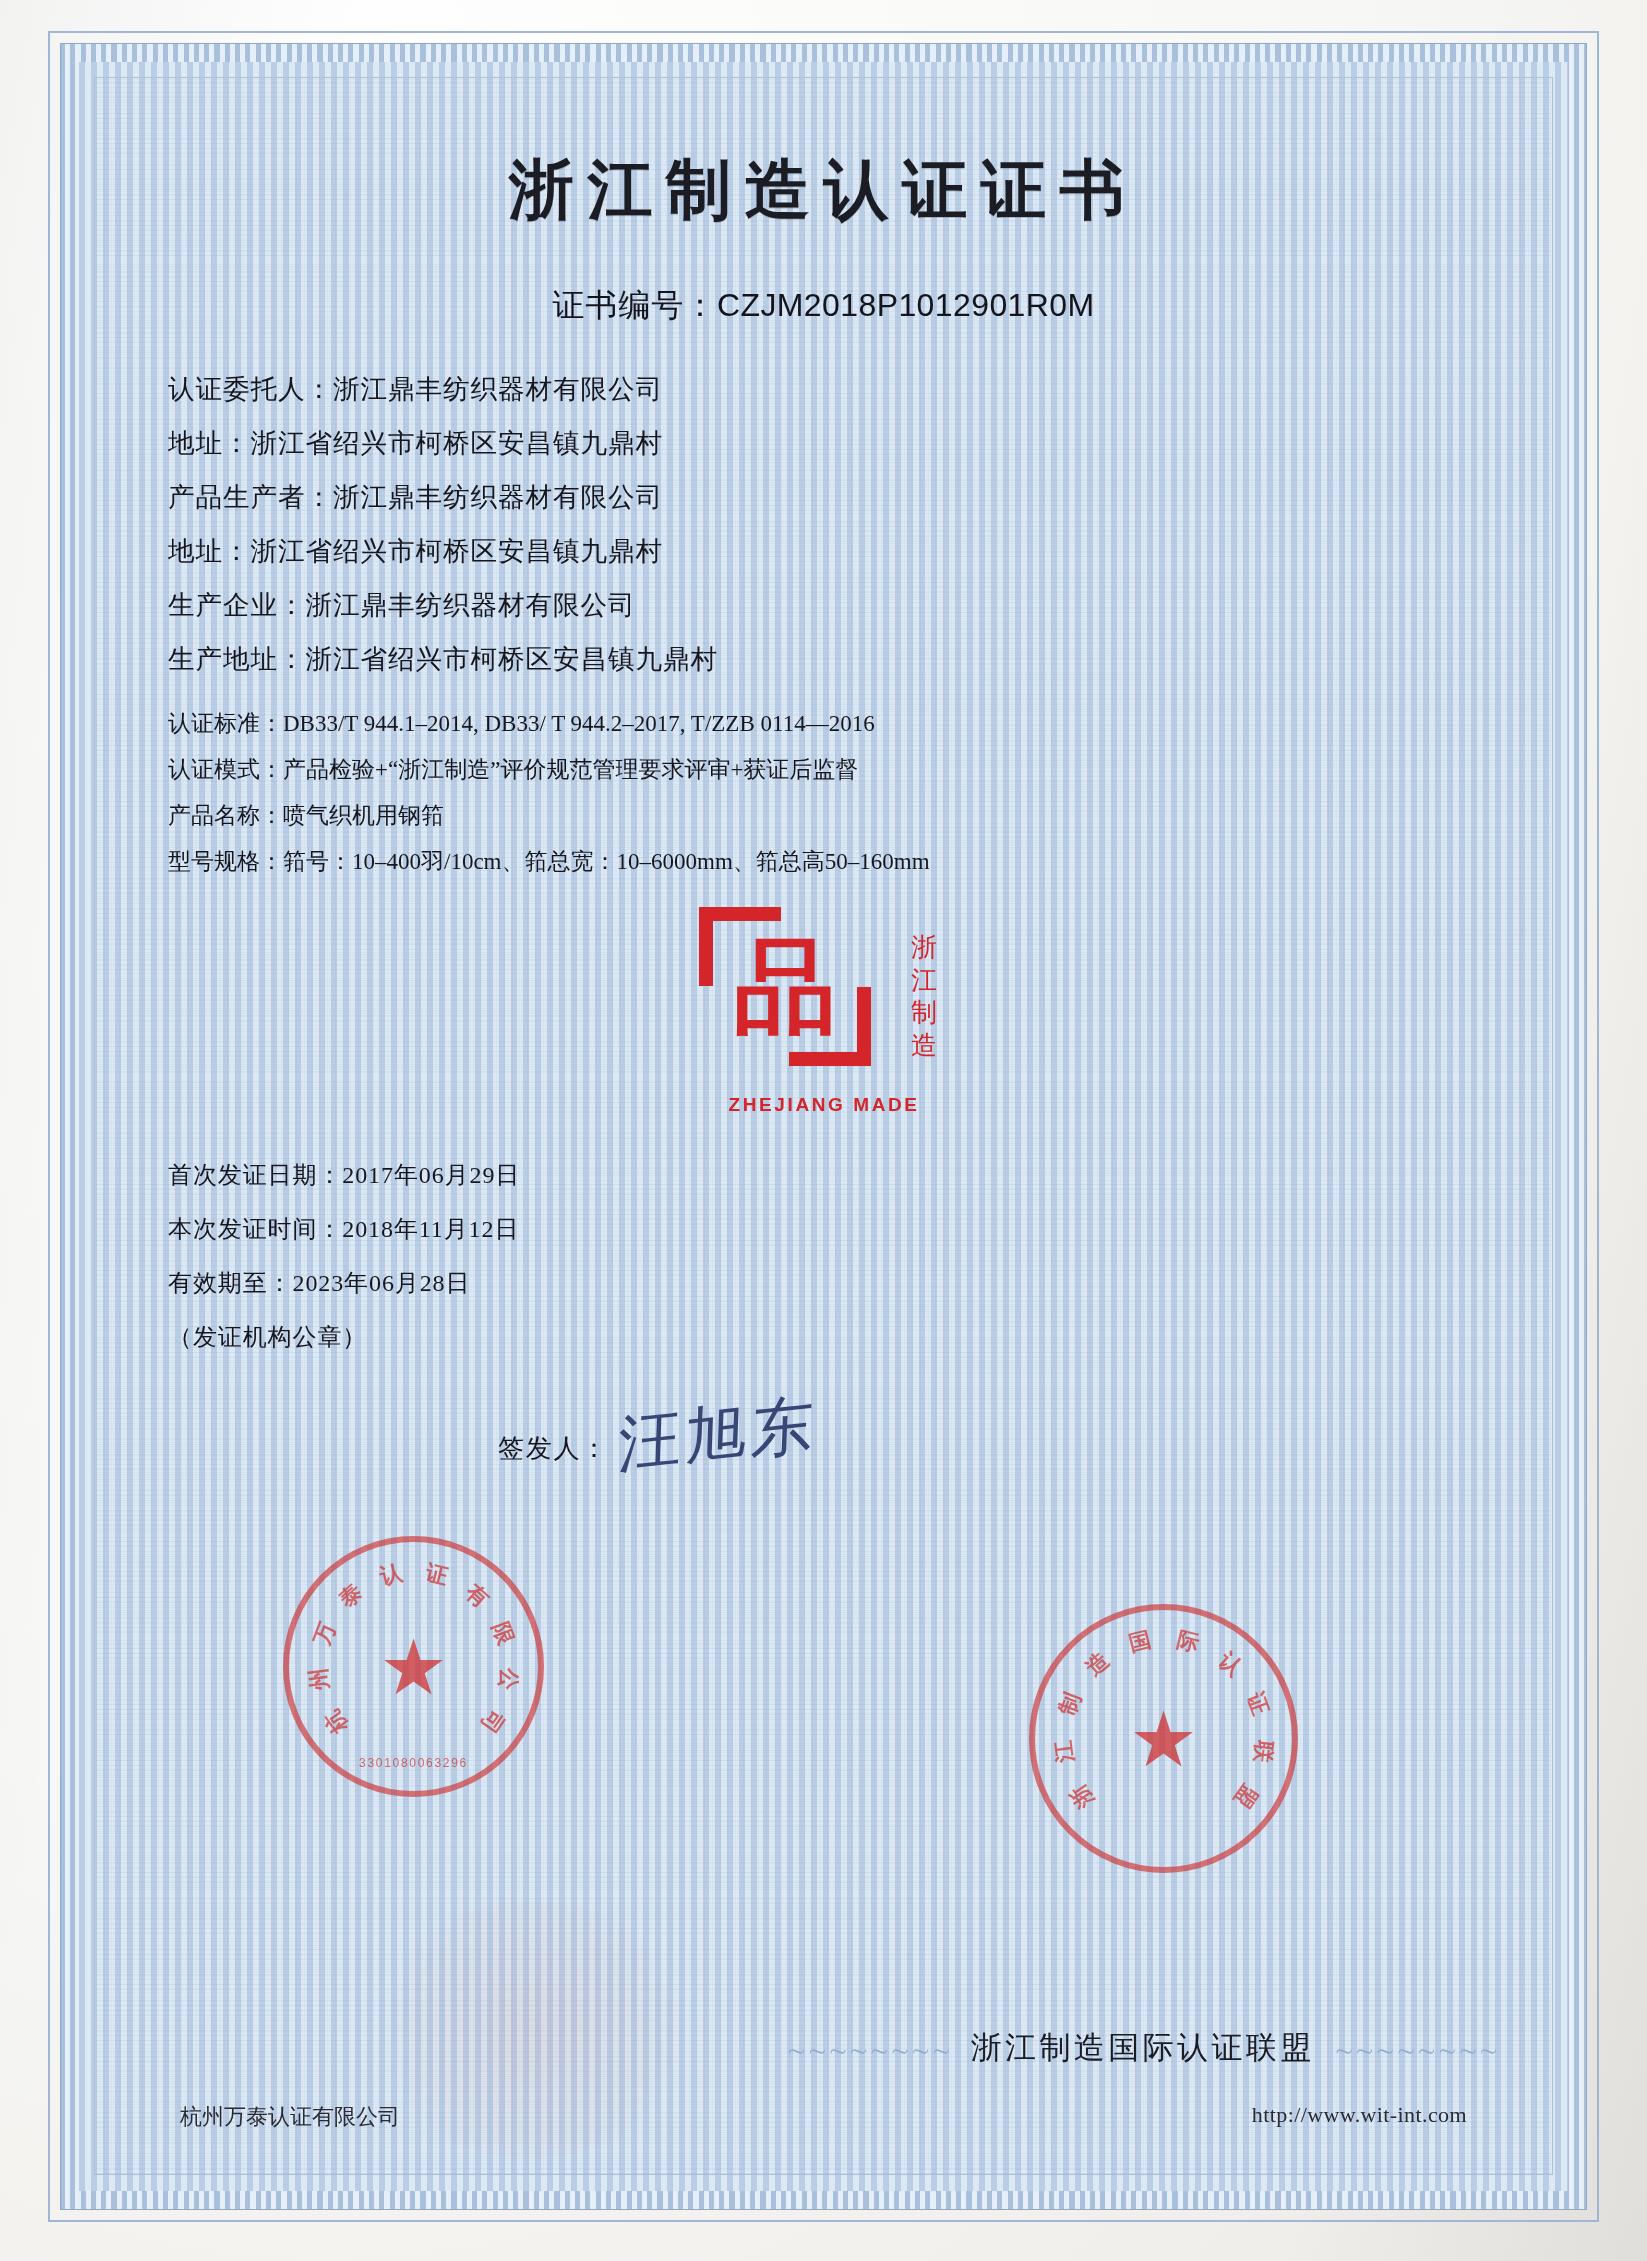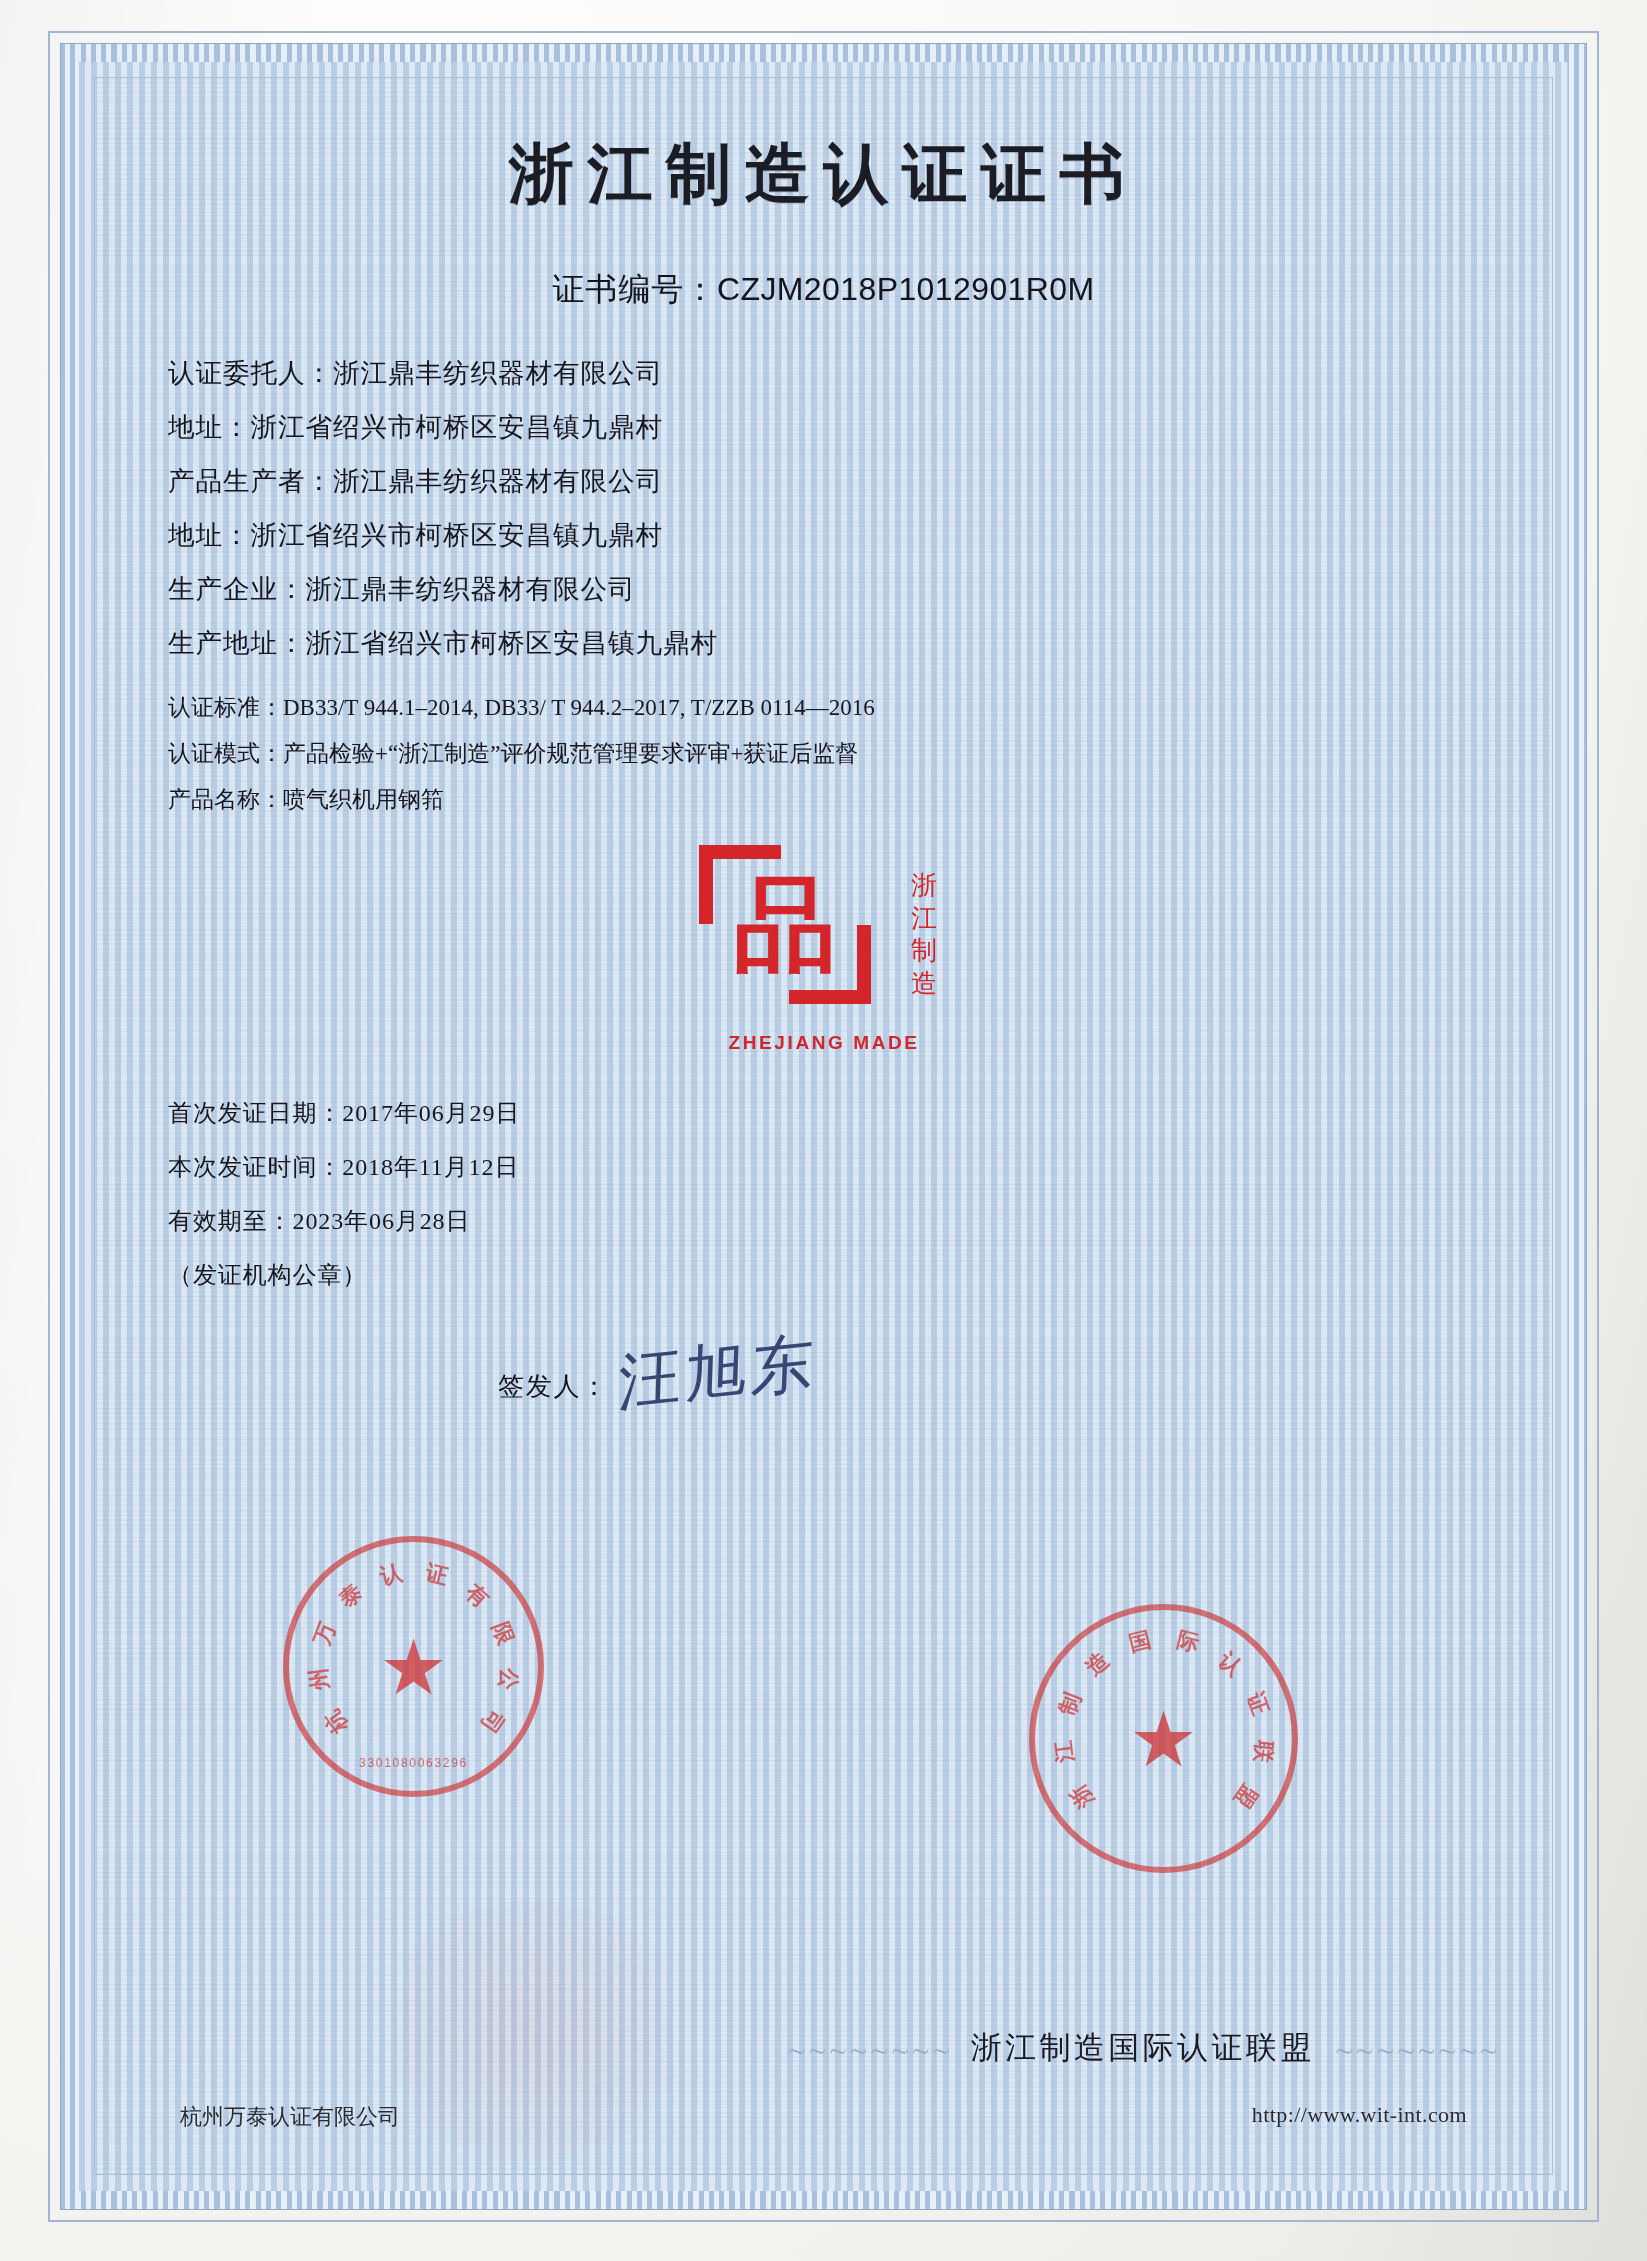--- a/index.html
+++ b/index.html
@@ -91,21 +91,21 @@
     bottom: 103px;
   }
 
   .cert-title {
     text-align: center;
     font-family: "DejaVu Serif", serif;
     font-size: 65px;
     font-weight: 700;
     letter-spacing: 13.7px;
     color: #1c1c24;
-    margin-top: 27px;
+    margin-top: 43px;
     text-shadow: 0 0.9px 0 rgba(0,0,0,0.18);
   }
 
   .cert-number {
     text-align: center;
     font-size: 32px;
     color: #14141c;
     margin-top: 50px;
     letter-spacing: 0.9px;
   }
@@ -405,20 +405,23 @@
 
     <div class="spec-block">
       <div class="spec-row">
         <span class="lbl">认证标准：</span><span class="val mono-ish">DB33/T 944.1–2014, DB33/ T 944.2–2017, T/ZZB 0114—2016</span>
       </div>
       <div class="spec-row">
         <span class="lbl">认证模式：</span><span class="val">产品检验+“浙江制造”评价规范管理要求评审+获证后监督</span>
       </div>
       <div class="spec-row">
         <span class="lbl">产品名称：</span><span class="val">喷气织机用钢筘</span>
+      </div>
+      <div class="spec-row">
+        <span class="lbl">型号规格：</span><span class="val">筘号：10–400羽/10cm、筘总宽：10–6000mm、筘总高50–160mm</span>
       </div>
     </div>
 
 
     <div class="logo-wrap">
       <div class="logo">
         <div class="logo-mark">
           <div class="br-tl"></div>
           <div class="br-tl2"></div>
           <div class="br-br"></div>

